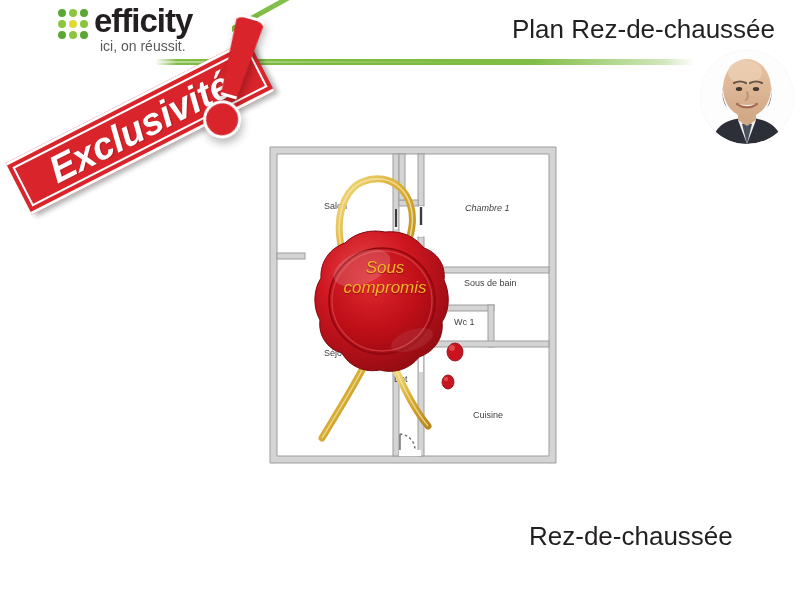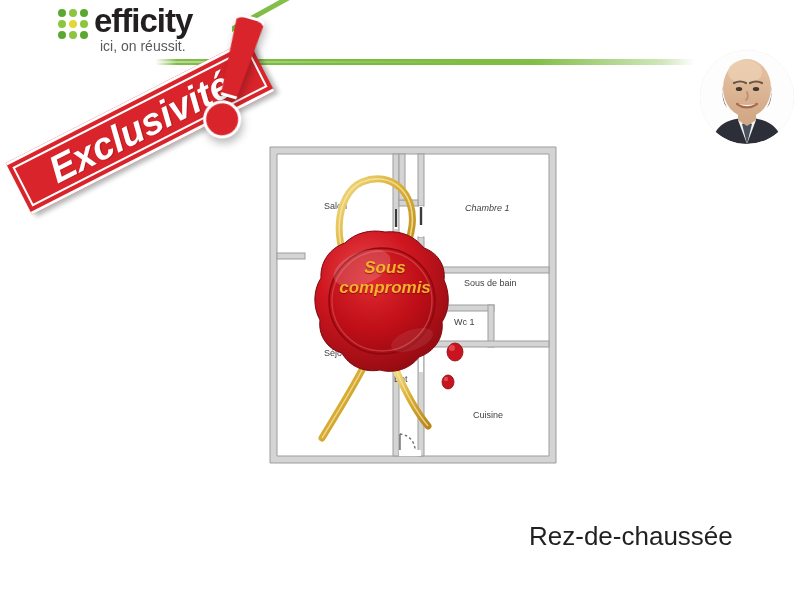--- a/index.html
+++ b/index.html
@@ -179,21 +179,21 @@
 
   
   .seal { position:absolute; left:300px; top:160px; width:170px; height:290px; }
   .seal svg { position:absolute; left:0; top:0; }
   .seal-text {
     position:absolute;
     left:0; top:98px;
     width:170px;
     text-align:center;
     font-size:17px;
-    font-weight:bold;
+    font-weight:normal;
     font-style:italic;
     color:#f5b22a;
     line-height:1.18;
     font-family:"Liberation Sans", sans-serif;
     text-shadow: 0 1px 1px rgba(90,0,0,.55);
     pointer-events:none;
   }
 </style>
 </head>
 <body>
@@ -214,20 +214,21 @@
         <span class="gold"></span>
         <span class="lite"></span>
       <span></span>
         <span class="lite"></span>
         <span></span>
     </div>
     <div class="logo-word">efficity</div>
     <div class="logo-tag">ici, on réussit.</div>
   </div>
 
+  <div class="title">Plan Rez-de-chaussée</div>
 
   <div class="agent">
     <svg width="94" height="94" viewBox="0 0 94 94">
       <defs>
         <clipPath id="circ">
             <circle cx="47" cy="47" r="47"></circle>
           </clipPath>
         <linearGradient id="skin" x1="0" y1="0" x2="0" y2="1">
           <stop offset="0%" stop-color="#e8c4a4"></stop>
           <stop offset="100%" stop-color="#d2a987"></stop>

